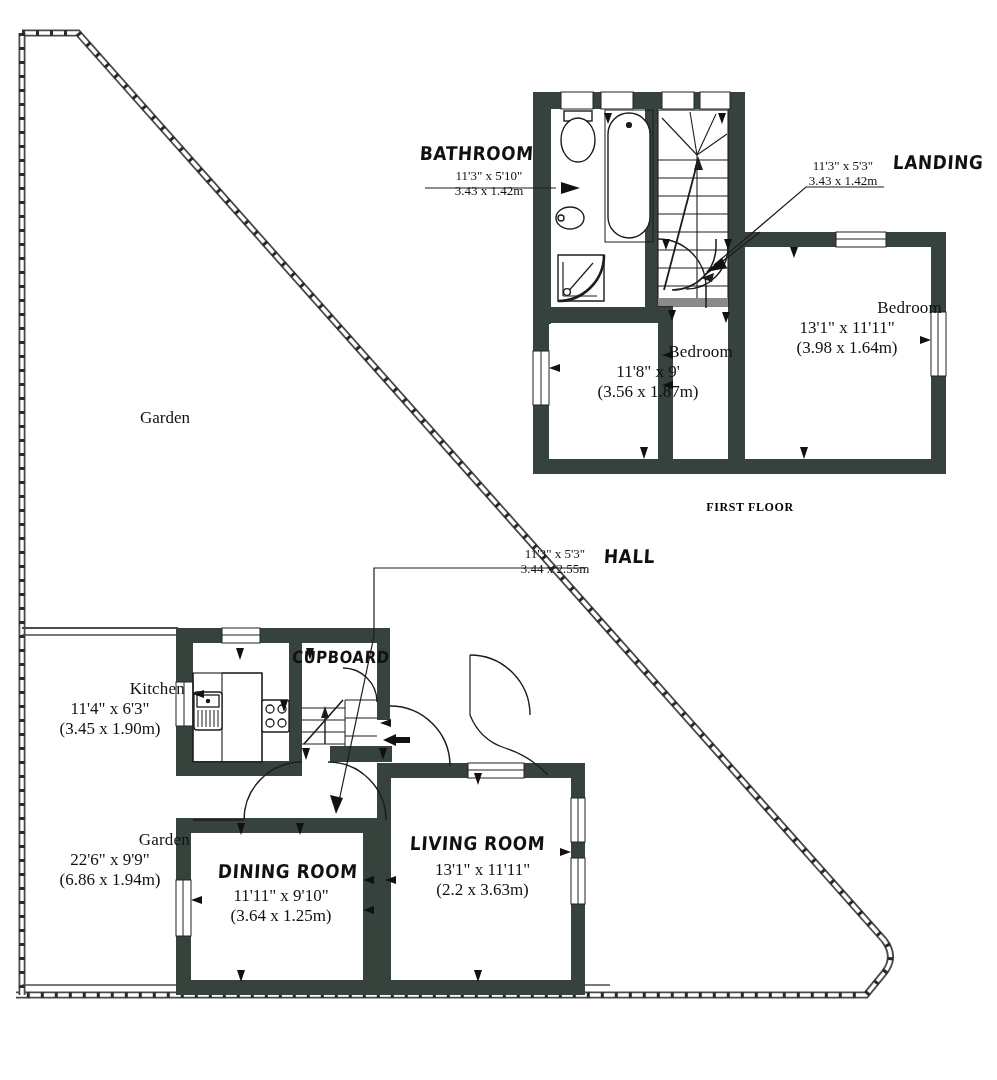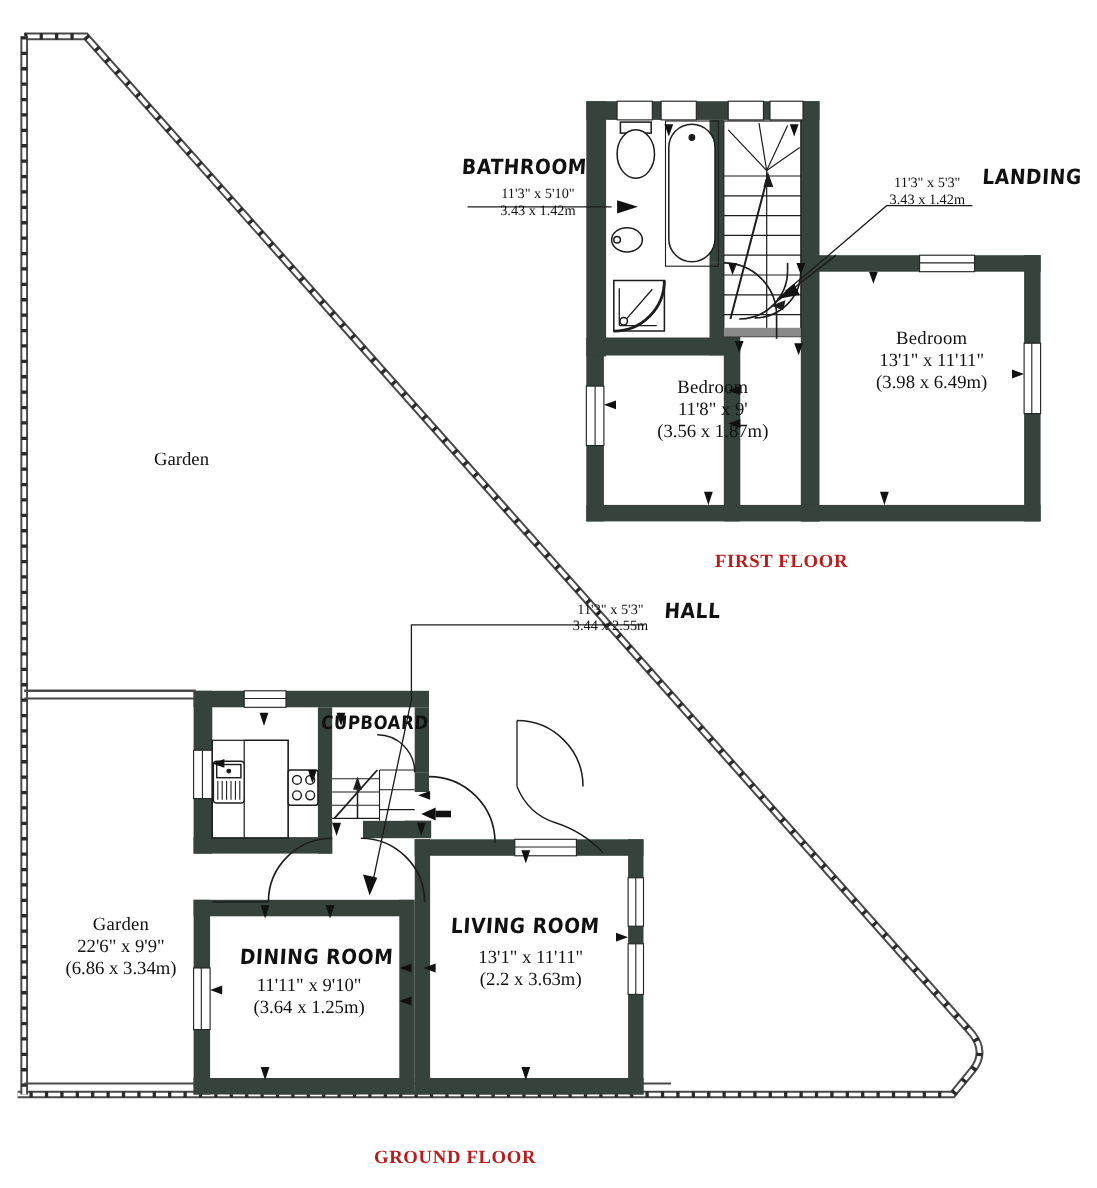--- a/index.html
+++ b/index.html
@@ -33,20 +33,21 @@
     position: absolute;
     text-align: center;
     line-height: 1.18;
     white-space: nowrap;
   }
   .lbl .rname {
     font-family: "Liberation Serif", serif;
     font-size: 17px;
     font-weight: 400;
     letter-spacing: 0.2px;
+    text-align: right;
   }
   .lbl .dimft {
     font-family: "Liberation Serif", serif;
     font-size: 17px;
   }
   .lbl .dimm {
     font-family: "Liberation Serif", serif;
     font-size: 17px;
   }
   .lbl-small .dimft,
@@ -63,24 +64,25 @@
     color: #111;
     white-space: nowrap;
     transform: scaleY(1.12);
     transform-origin: left center;
   }
   .hand.skew { transform: scaleY(1.12) skewX(-4deg); }
   .floor-title {
     position: absolute;
     font-family: "Liberation Serif", serif;
     font-weight: 700;
-    font-size: 17px;
+    font-size: 12px;
     letter-spacing: 0.6px;
+    text-align: center;
     white-space: nowrap;
-    color: #b91c1c;
+    color: #000000;
   }
   .garden-lbl {
     position: absolute;
     font-family: "Liberation Serif", serif;
     font-size: 17px;
     white-space: nowrap;
     text-align: center;
   }
 </style>
 </head>
@@ -396,49 +398,53 @@
 
   <div class="lbl" style="left:563px; top:342px; width:170px;">
     <div class="rname">Bedroom</div>
     <div class="dimft">11'8" x 9'</div>
     <div class="dimm">(3.56 x 1.87m)</div>
   </div>
 
   <div class="lbl" style="left:752px; top:298px; width:190px;">
     <div class="rname">Bedroom</div>
     <div class="dimft">13'1" x 11'11"</div>
-    <div class="dimm">(3.98 x 6.49m)</div>
+    <div class="dimm">(3.98 x 1.64m)</div>
   </div>
 
   <div class="floor-title" style="left:650px; top:500px; width:200px;">FIRST FLOOR</div>
 
   <div class="hand skew" style="left:604px; top:546px;">HALL</div>
   <div class="lbl lbl-small" style="left:500px; top:546px; width:110px;">
     <div class="dimft">11'3" x 5'3"</div>
     <div class="dimm">3.44 x 2.55m</div>
   </div>
 
   <div class="hand skew" style="left:292px; top:648px; font-size:15px;">CUPBOARD</div>
 
+  <div class="lbl" style="left:35px; top:679px; width:150px;">
+    <div class="rname">Kitchen</div>
+    <div class="dimft">11'4" x 6'3"</div>
+    <div class="dimm">(3.45 x 1.90m)</div>
+  </div>
 
   <div class="garden-lbl" style="left:110px; top:408px; width:110px;">Garden</div>
 
   <div class="lbl" style="left:30px; top:830px; width:160px;">
     <div class="rname">Garden</div>
     <div class="dimft">22'6" x 9'9"</div>
-    <div class="dimm">(6.86 x 3.34m)</div>
+    <div class="dimm">(6.86 x 1.94m)</div>
   </div>
 
   <div class="hand skew" style="left:218px; top:861px;">DINING ROOM</div>
   <div class="lbl" style="left:196px; top:886px; width:170px;">
     <div class="dimft">11'11" x 9'10"</div>
     <div class="dimm">(3.64 x 1.25m)</div>
   </div>
 
   <div class="hand skew" style="left:410px; top:833px;">LIVING ROOM</div>
   <div class="lbl" style="left:395px; top:860px; width:175px;">
     <div class="dimft">13'1" x 11'11"</div>
     <div class="dimm">(2.2 x 3.63m)</div>
   </div>
 
-  <div class="floor-title" style="left:340px; top:1042px; width:220px;">GROUND FLOOR</div>
 
 </div>
 
 </body></html>

